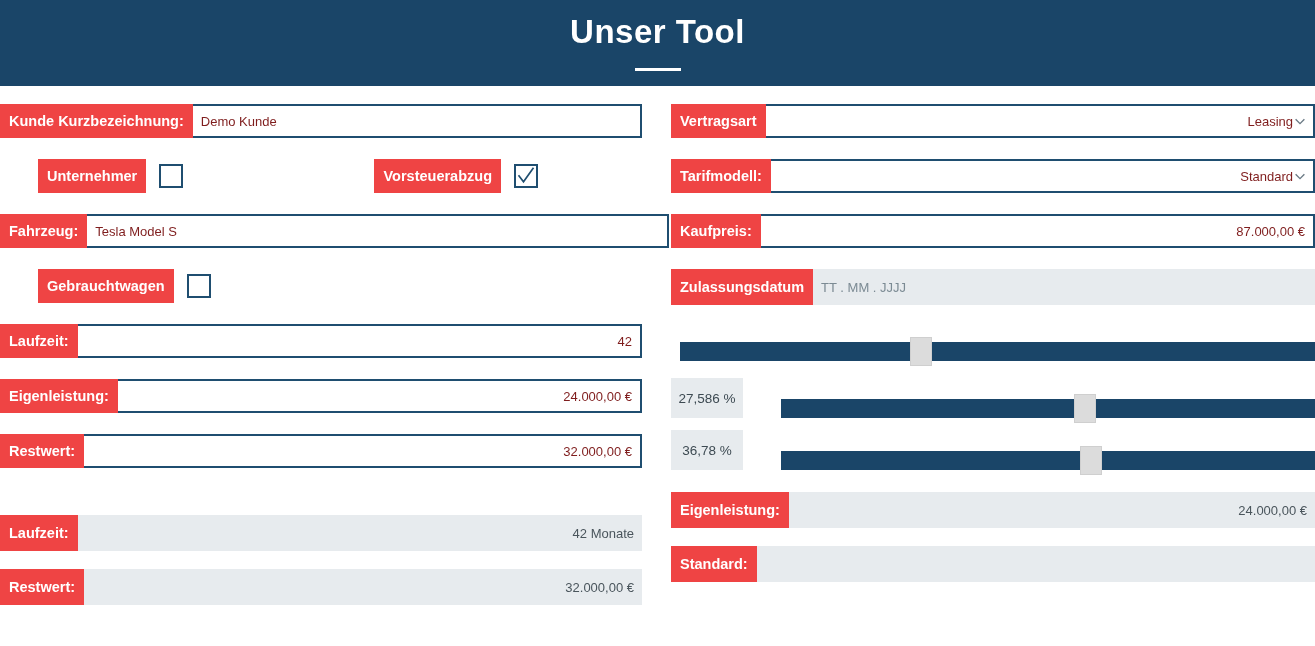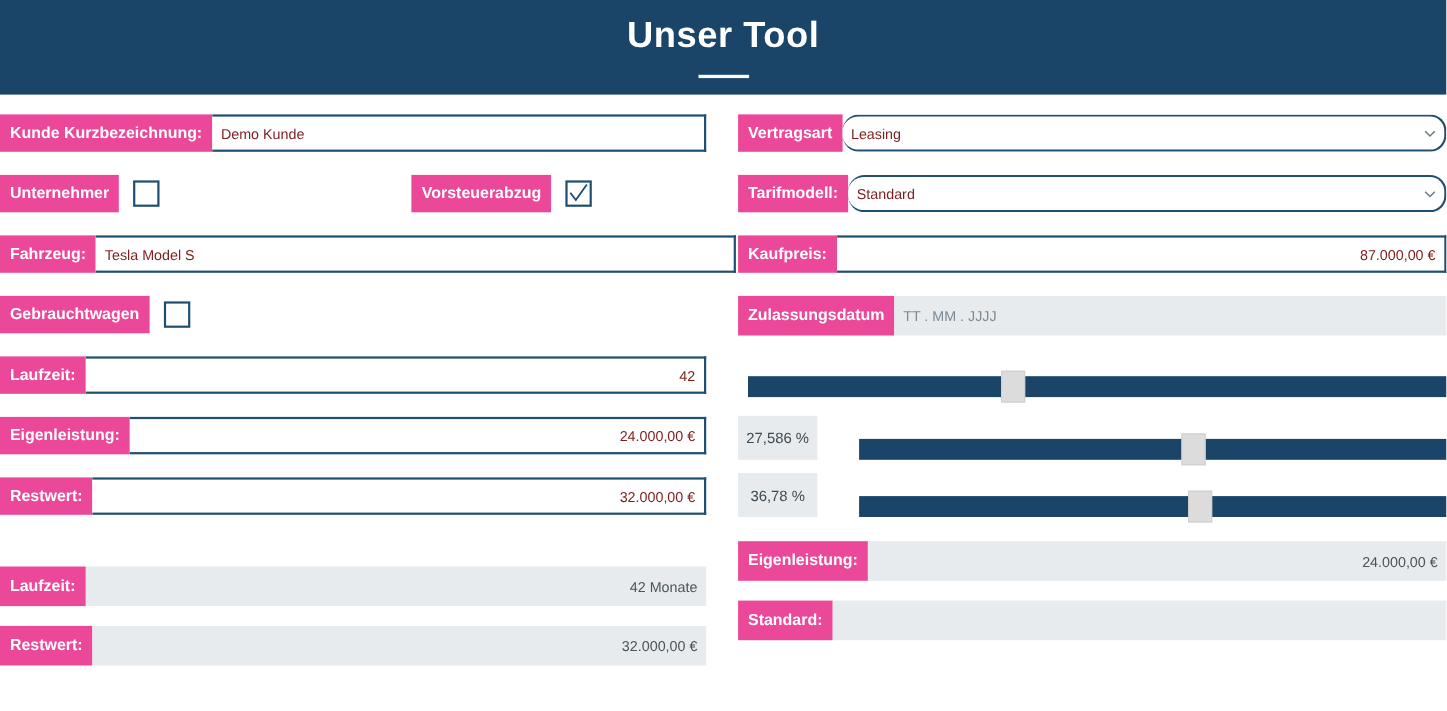--- a/index.html
+++ b/index.html
@@ -56,21 +56,21 @@
     width: 644px;
   }
 
   
   .field-row {
     display: flex;
     align-items: stretch;
     height: 34px;
   }
   .lbl {
-    background: #ec4899;
+    background: #ef4444;
     color: #ffffff;
     font-size: 14.5px;
     font-weight: bold;
     display: flex;
     align-items: center;
     padding: 0 9px;
     white-space: nowrap;
     flex: 0 0 auto;
     line-height: 1;
   }
@@ -90,36 +90,36 @@
     background: #e7ebee;
     border: none;
     color: #4a555c;
   }
   .inp.right { justify-content: flex-end; }
   .inp .val { white-space: nowrap; }
   .inp .ph { color: #7b8a93; }
 
   
   .inp.select {
-    justify-content: space-between;
+    justify-content: flex-end;
     padding-right: 6px;
-    border-radius: 15px;
   }
   .chev {
     width: 14px;
     height: 14px;
     flex: 0 0 auto;
     display: block;
   }
 
   
   .check-row {
     display: flex;
     align-items: center;
     height: 34px;
+    padding-left: 38px;
   }
   .cb-group { display: flex; align-items: center; }
   .cb-group .lbl { height: 34px; }
   .cbox {
     width: 24px;
     height: 24px;
     border: 2px solid #1f4e70;
     background: #ffffff;
     margin-left: 13px;
     position: relative;

